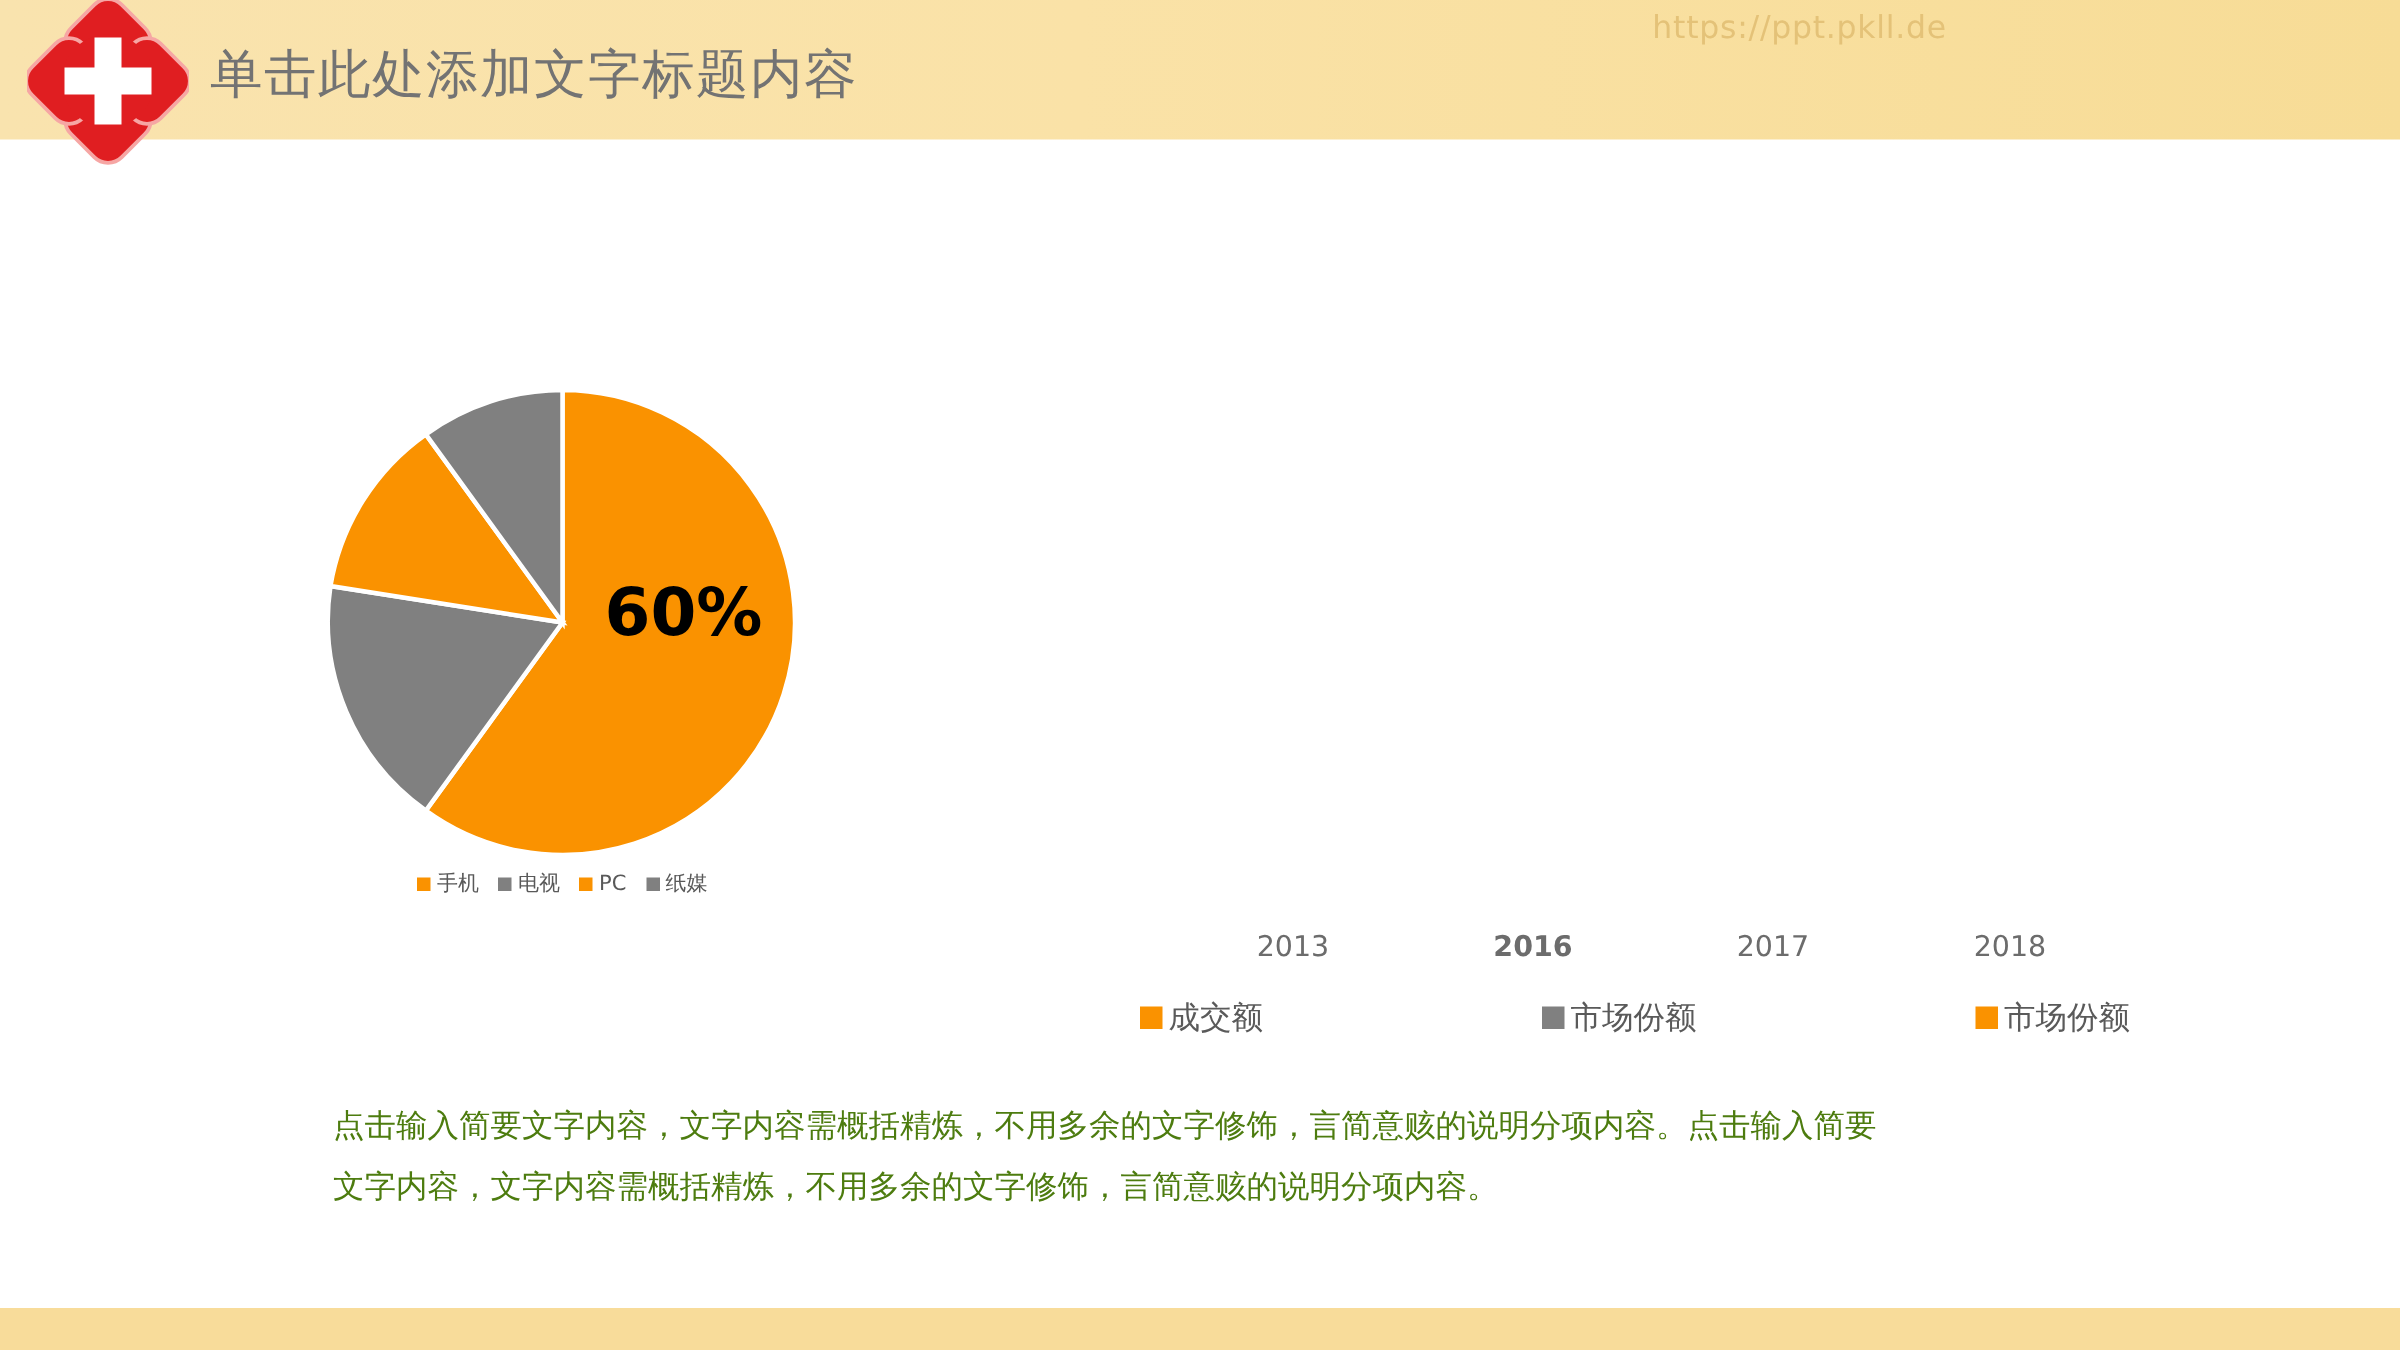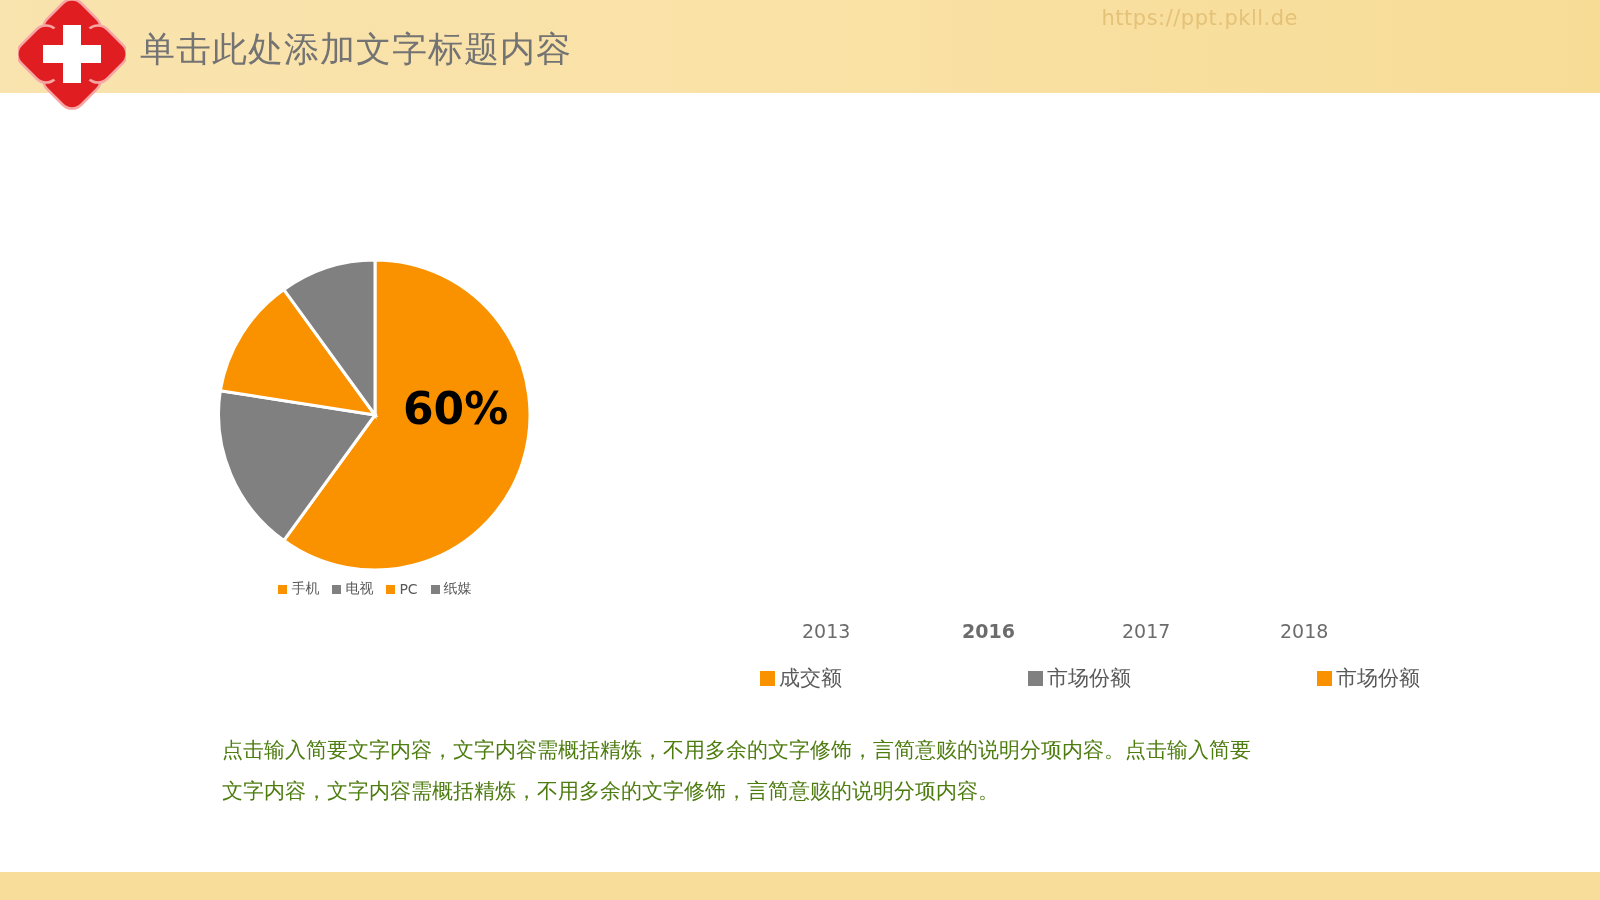--- a/index.html
+++ b/index.html
@@ -61,21 +61,21 @@
   .bar {
     position:absolute; bottom:0; width:26px;
   }
   .bar.orange { background:#FA9200; }
   .bar.gray   { background:#808080; }
 
   .xticks {
     position:absolute; left:772px; top:620px; width:648px; height:30px;
   }
   .xtick {
-    position:absolute; text-align:left; width:120px;
+    position:absolute; text-align:center; width:120px;
     font-size:19px; color:#6c6c6c;
     font-family:"DejaVu Sans", sans-serif;
   }
   .bar-legend {
     position:absolute; left:760px; top:664px; width:660px;
     display:flex; justify-content:space-between; align-items:center; gap:26px;
   }
   .bl-swatch { width:15px; height:15px; display:inline-block; }
   .bl-text { font-size:21px; color:#5a5a5a;
              font-family:"DejaVu Sans", sans-serif; white-space:nowrap; }

